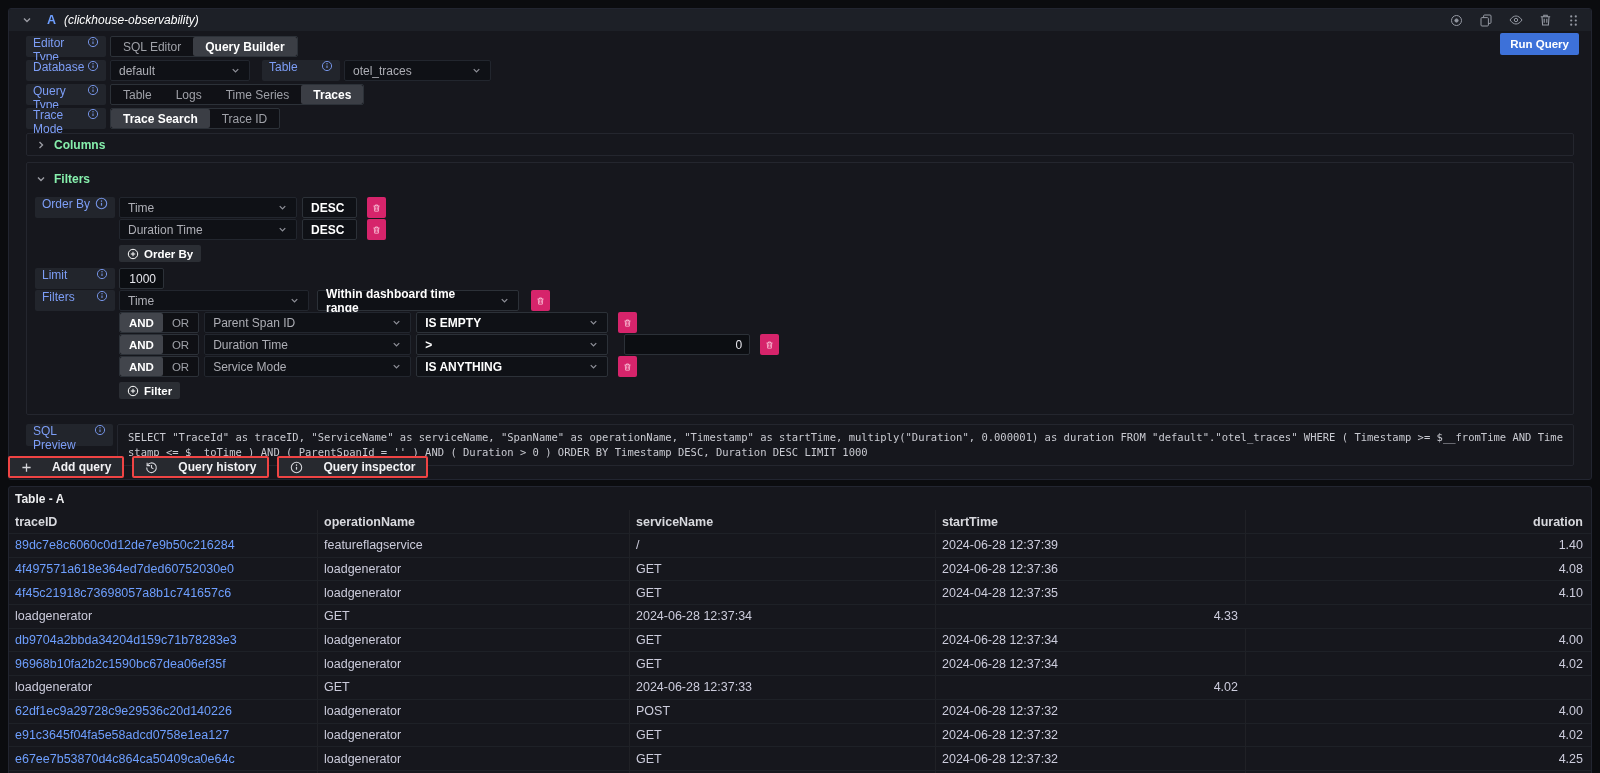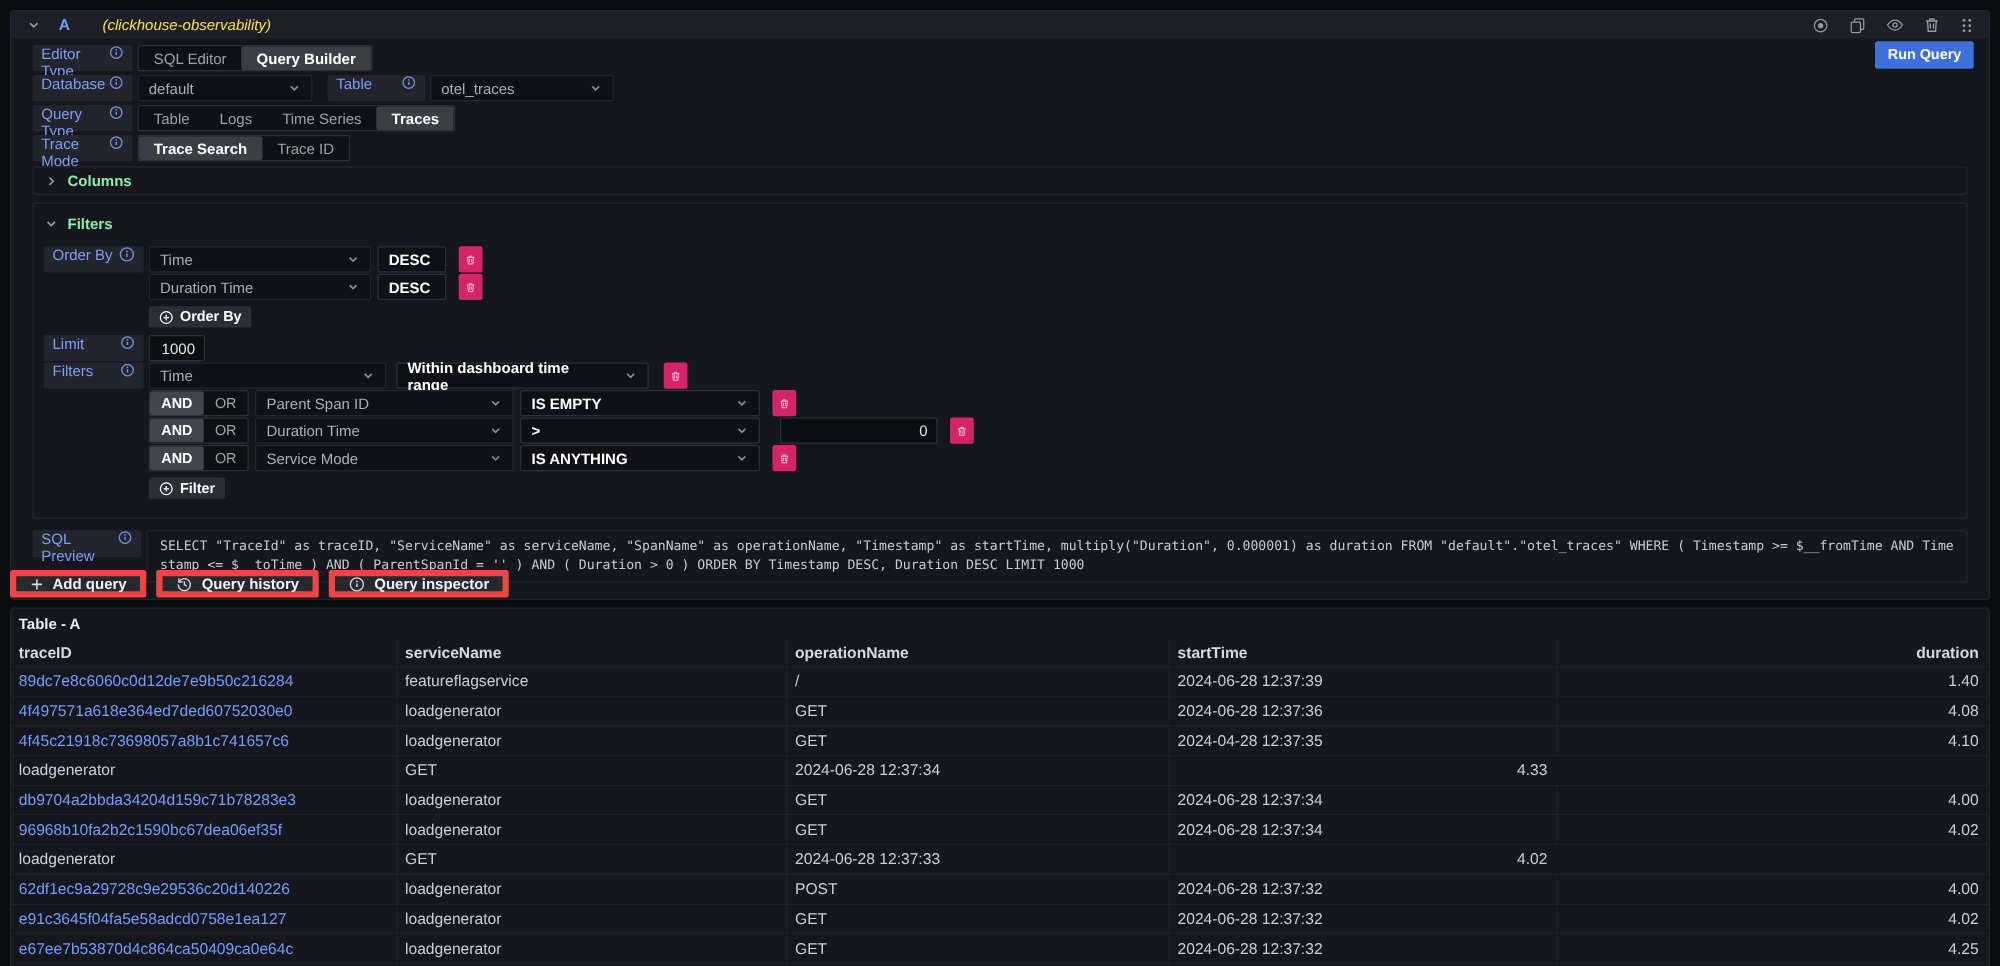--- a/index.html
+++ b/index.html
@@ -6,21 +6,21 @@
     font-family:"Liberation Sans", sans-serif;-webkit-font-smoothing:antialiased;}
   .page{width:1600px;height:773px;position:relative;}
   .panel{background:#16171d;border:1px solid #222530;border-radius:3px;box-sizing:border-box;}
   .icon{display:inline-flex;align-items:center;justify-content:center;line-height:0;}
   .dim{color:#9a9ba3;}
   
   .query-panel{position:absolute;left:8px;right:8px;top:8px;}
   .qheader{height:22px;background:#1d2027;display:flex;align-items:center;gap:8px;padding:0 12px;
     border-radius:2px 2px 0 0;}
   .qletter{color:#6e9fff;font-weight:700;font-size:12.5px;margin-left:6px;}
-  .qds{color:#fde047;font-style:italic;font-size:12px;margin-left:18px;}
+  .qds{color:#ffffff;font-style:italic;font-size:12px;}
   .qicons{margin-left:auto;display:flex;gap:17px;color:#9599a3;}
   .qicons .icon{cursor:pointer;}
   .qbody{position:relative;padding:5px 17px 10px 17px;}
   .run-btn{position:absolute;top:2px;right:12px;height:22px;padding:0 10px;background:#3d71d9;color:#fff;
     border:none;border-radius:2px;font-size:11.5px;font-weight:700;font-family:inherit;cursor:pointer;}
   .frow{display:flex;align-items:stretch;gap:4px;margin-bottom:3px;height:21px;}
   .chip{width:80px;min-width:80px;box-sizing:border-box;background:#22252c;border-radius:2px;color:#7d9ef7;
     font-size:12px;font-weight:500;display:flex;align-items:flex-start;justify-content:space-between;padding:0 7px;}
   .chip .icon{color:#7d9ef7;opacity:.9;}
   .chip.w87{width:87px;min-width:87px;}
@@ -54,22 +54,22 @@
   .andor .radio-opt.active{background:#42454c;}
   .add-btn{display:inline-flex;align-items:center;gap:5px;background:#2b2e34;border:none;border-radius:2px;
     color:#fff;font-size:11.5px;font-weight:700;font-family:inherit;height:17px;padding:0 8px;cursor:pointer;
     margin:4px 0 6px 84px;}
   .sqlrow{margin-top:9px;height:auto;}
   .sql-box{flex:1;border:1px solid #24262e;border-radius:2px;padding:5px 10px;
     font-family:"DejaVu Sans Mono", monospace;font-size:10.5px;line-height:15px;color:#c9cad1;
     white-space:pre-wrap;word-break:break-all;}
   
   .footer-btns{position:absolute;left:8px;top:456px;display:flex;gap:8px;}
-  .f-btn{display:inline-flex;align-items:center;gap:7px;height:22px;padding:0 11px;background:#27292f;
-    border:5px solid #ef4444;border-radius:2px;color:#f2f2f5;font-size:12px;font-weight:600;
+  .f-btn{display:inline-flex;align-items:center;gap:20px;height:22px;padding:0 11px;background:#27292f;
+    border:2px solid #ef4444;border-radius:2px;color:#f2f2f5;font-size:12px;font-weight:600;
     font-family:inherit;cursor:pointer;}
   .f-btn .icon{color:#d4d5da;}
   
   .table-panel{position:absolute;left:8px;right:8px;top:486px;height:300px;overflow:hidden;}
   .tp-header{height:23px;display:flex;align-items:center;padding:0 6px;color:#ecedef;font-size:12px;
     font-weight:700;cursor:pointer;}
   .tgrid{display:grid;grid-template-columns:309px 312px 306px 310px 1fr;}
   .tcell{box-sizing:border-box;padding:0 8px 0 6px;height:22.7px;display:flex;align-items:center;
     font-size:12.5px;color:#ccccdc;border-right:1px solid rgba(255,255,255,0.045);overflow:hidden;
     white-space:nowrap;}
@@ -505,22 +505,22 @@
           </svg>
         </span>
         <span>Query inspector</span>
       </button>
     </div>
 
   <section class="panel table-panel">
     <div class="tp-header">Table - A</div>
     <div class="tgrid thead" id="t-head">
         <div class="tcell">traceID</div>
+        <div class="tcell">operationName</div>
         <div class="tcell">serviceName</div>
-        <div class="tcell">operationName</div>
         <div class="tcell">startTime</div>
         <div class="tcell">duration</div>
       </div>
     <div id="t-body">
         <div class="trow">
           <div class="tcell link">89dc7e8c6060c0d12de7e9b50c216284</div>
           <div class="tcell">featureflagservice</div>
           <div class="tcell">/</div>
           <div class="tcell">2024-06-28 12:37:39</div>
           <div class="tcell">1.40</div>

